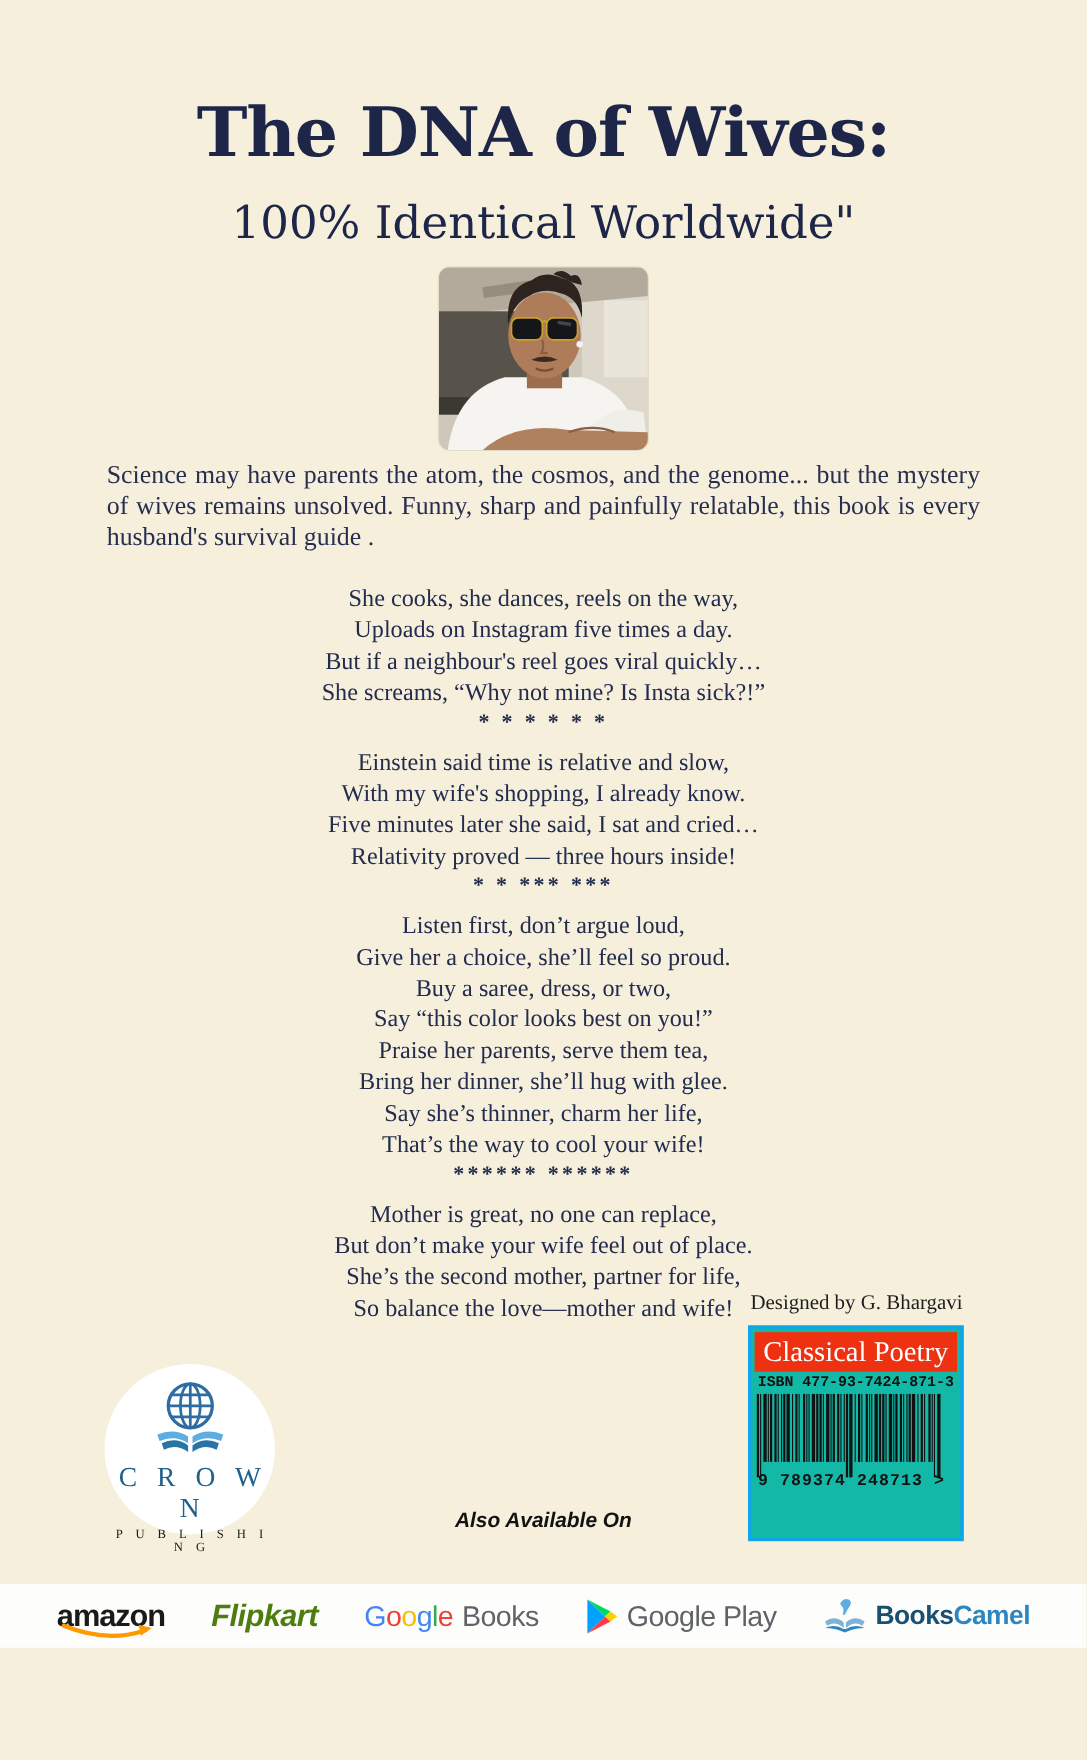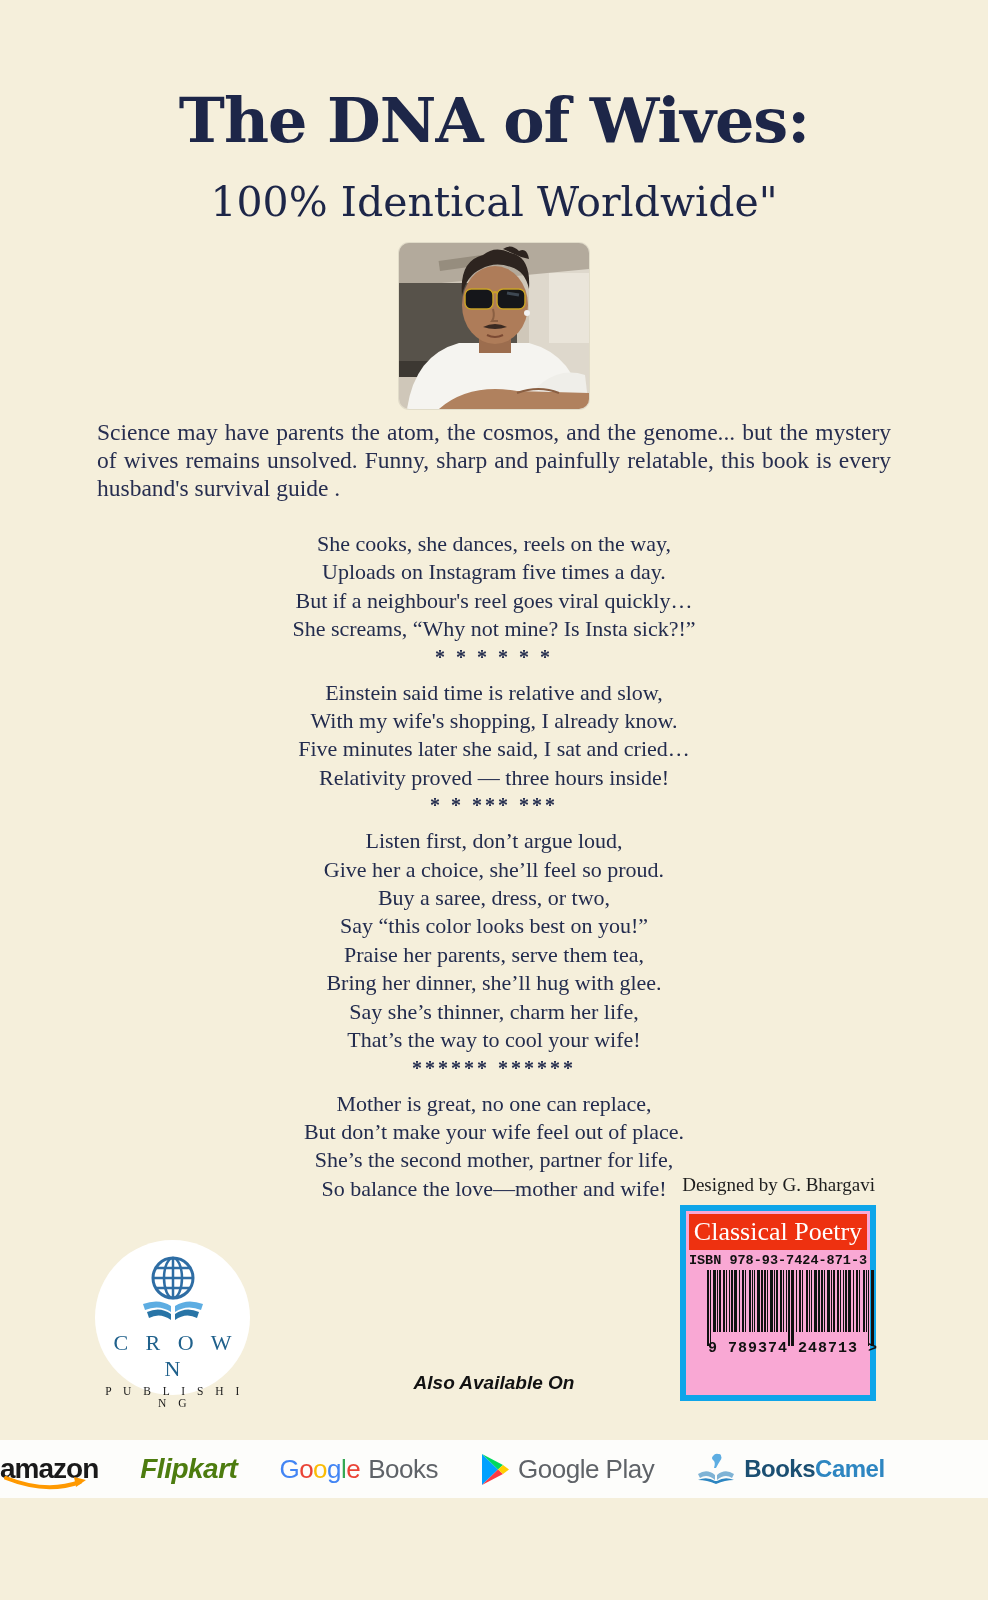--- a/index.html
+++ b/index.html
@@ -39,66 +39,66 @@
     font-size:20px;font-weight:700;letter-spacing:3px;line-height:27px;
     margin-bottom:8px;color:#232c4e;
   }
   .designed-by{
     position:absolute;top:1174px;left:0;width:875px;text-align:right;
     font-size:19px;color:#1d1d1d;
   }
   
   .isbn-box{
     position:absolute;top:1205px;left:680px;width:196px;height:196px;
-    background:#f9a8d4;border:6px solid #0ea5e9;box-sizing:border-box;
+    background:#14b8a6;border:3px solid #0ea5e9;box-sizing:border-box;
   }
   .genre-band{
     margin:3px;height:36px;background:#ee3110;color:#fff;
     display:flex;align-items:center;justify-content:center;
     font-family:"Liberation Serif", serif;font-size:26px;
   }
   .price{
     text-align:center;font-size:29px;color:#111;line-height:38px;
     font-family:"Liberation Serif", serif;
   }
   .isbn-num{
     text-align:center;font-family:"Liberation Mono", monospace;
     font-weight:700;font-size:13.5px;letter-spacing:0;color:#111;
     white-space:nowrap;
   }
-  .barcode-wrap{padding:2px 4px 0 16px;}
+  .barcode-wrap{padding:2px 4px 0 0;}
   .barcode-digits{
     font-family:"Liberation Mono", monospace;font-weight:700;font-size:15px;
     color:#111;margin-top:-12px;text-align:left;padding-left:6px;letter-spacing:1px;
     white-space:nowrap;
   }
   
   .crown{
     position:absolute;top:1240px;left:95px;width:155px;height:155px;
     background:#fff;border-radius:50%;text-align:center;
   }
   .crown svg{display:block;margin:14px auto 0 auto;}
   .crown-name{
-    font-family:"Liberation Serif", serif;font-size:22px;letter-spacing:6px;
+    font-family:"Liberation Serif", serif;font-size:25px;letter-spacing:6px;
     color:#20618c;margin-top:2px;padding-left:6px;
   }
   .crown-type{
     font-family:"Liberation Serif", serif;font-size:11.5px;letter-spacing:4.5px;
     color:#1a1a1a;margin-top:3px;padding-left:4px;
   }
   
   .also-available{
     position:absolute;top:1372px;left:0;width:100%;text-align:center;
     font-family:"Liberation Sans", sans-serif;font-weight:700;font-size:19px;
     color:#121212;
     font-style:italic;
   }
   .store-bar{
     position:absolute;top:1440px;left:0;width:100%;height:58px;background:#fdfdfb;
-    display:flex;align-items:center;gap:42px;
+    display:flex;align-items:center;justify-content:center;gap:42px;
     font-family:"Liberation Sans", sans-serif;
   }
   .store{display:flex;align-items:center;gap:8px;}
   .amazon-logo{position:relative;display:inline-block;}
   .amazon-text{
     font-weight:700;font-size:28px;color:#1a1a1a;letter-spacing:-1px;
   }
   .amazon-smile{position:absolute;left:4px;bottom:-7px;}
   .flipkart-text{
     font-weight:700;font-style:italic;font-size:28px;color:#4d7c0f;letter-spacing:-0.5px;
@@ -177,21 +177,21 @@
     <p class="stanza">Mother is great, no one can replace,
 But don’t make your wife feel out of place.
 She’s the second mother, partner for life,
 So balance the love—mother and wife!</p>
   </div>
 
   <div class="designed-by">Designed by G. Bhargavi</div>
 
   <div class="isbn-box">
     <div class="genre-band">Classical Poetry</div>
-    <div class="isbn-num">ISBN 978-93-7424-871-3</div>
+    <div class="isbn-num">ISBN 477-93-7424-871-3</div>
     <div class="barcode-wrap">
       <svg id="barcode-bars" width="184" height="78" viewBox="0 0 184 78">
           <rect x="5" y="0" width="2" height="76" fill="#111"></rect>
           <rect x="8" y="0" width="1" height="76" fill="#111"></rect>
           <rect x="11" y="0" width="3" height="62" fill="#111"></rect>
           <rect x="15" y="0" width="1" height="62" fill="#111"></rect>
           <rect x="17" y="0" width="2" height="62" fill="#111"></rect>
           <rect x="21" y="0" width="2" height="62" fill="#111"></rect>
           <rect x="24" y="0" width="1" height="62" fill="#111"></rect>
           <rect x="27" y="0" width="1" height="62" fill="#111"></rect>

